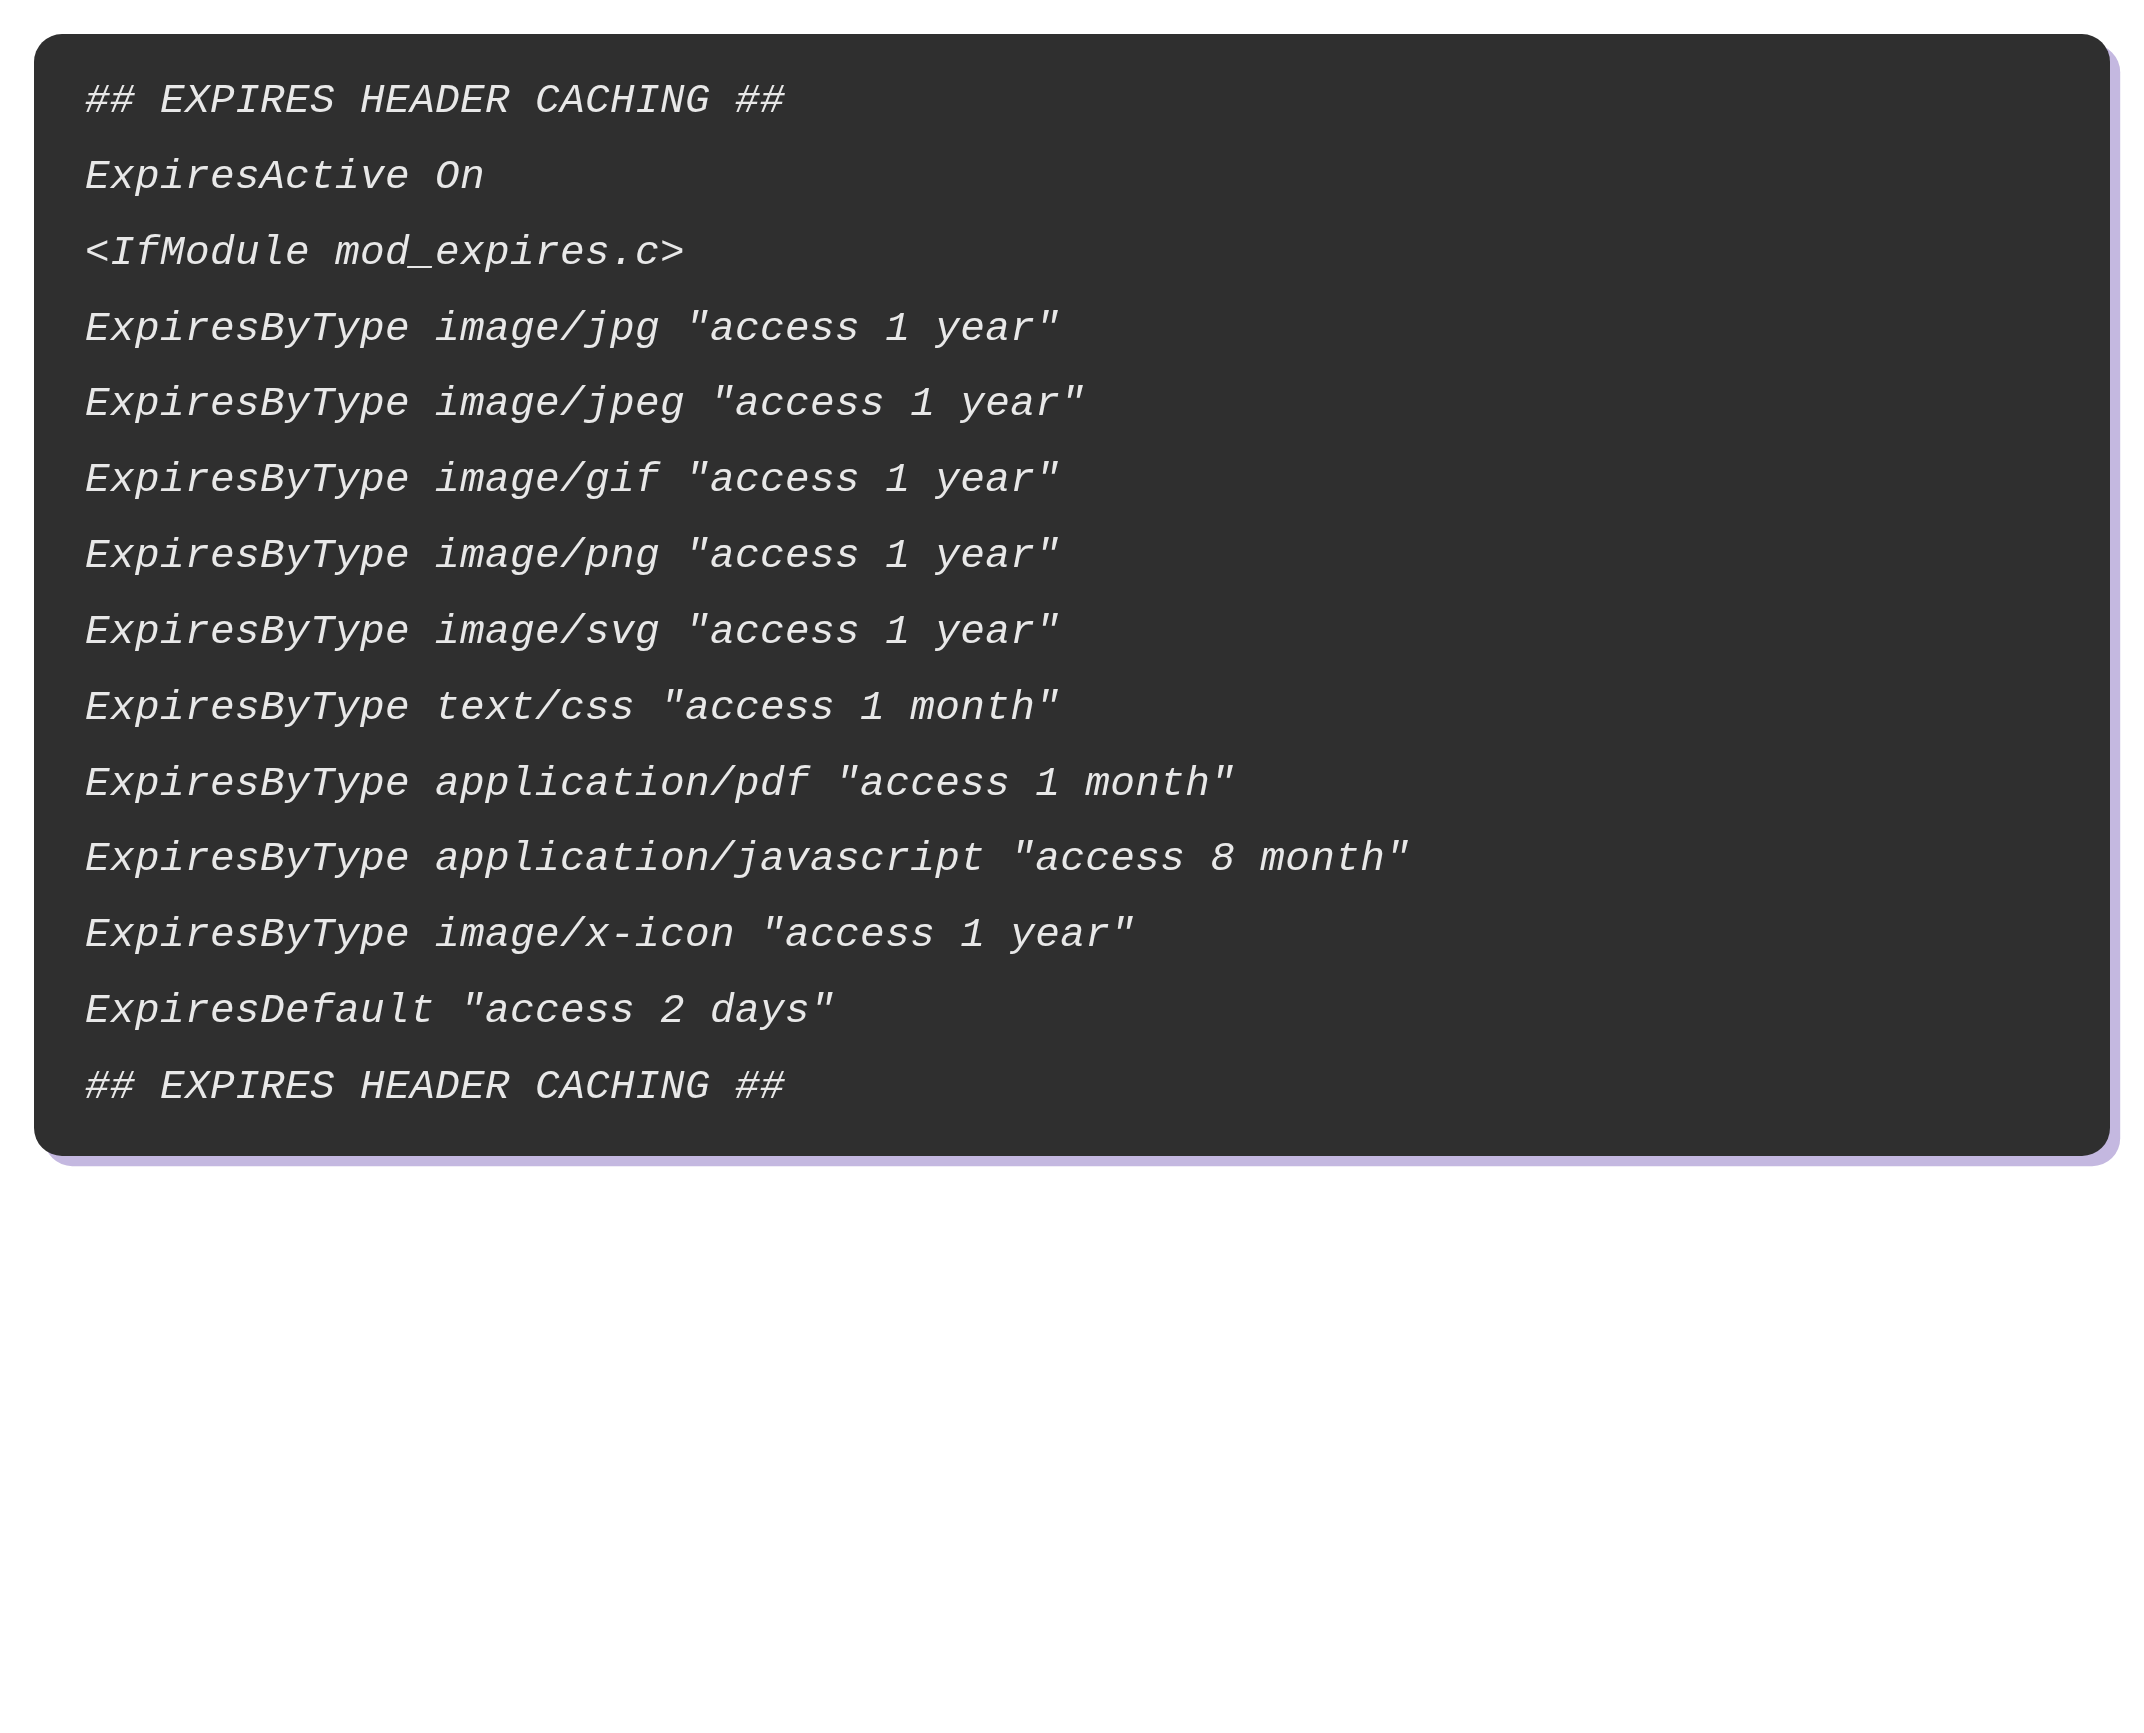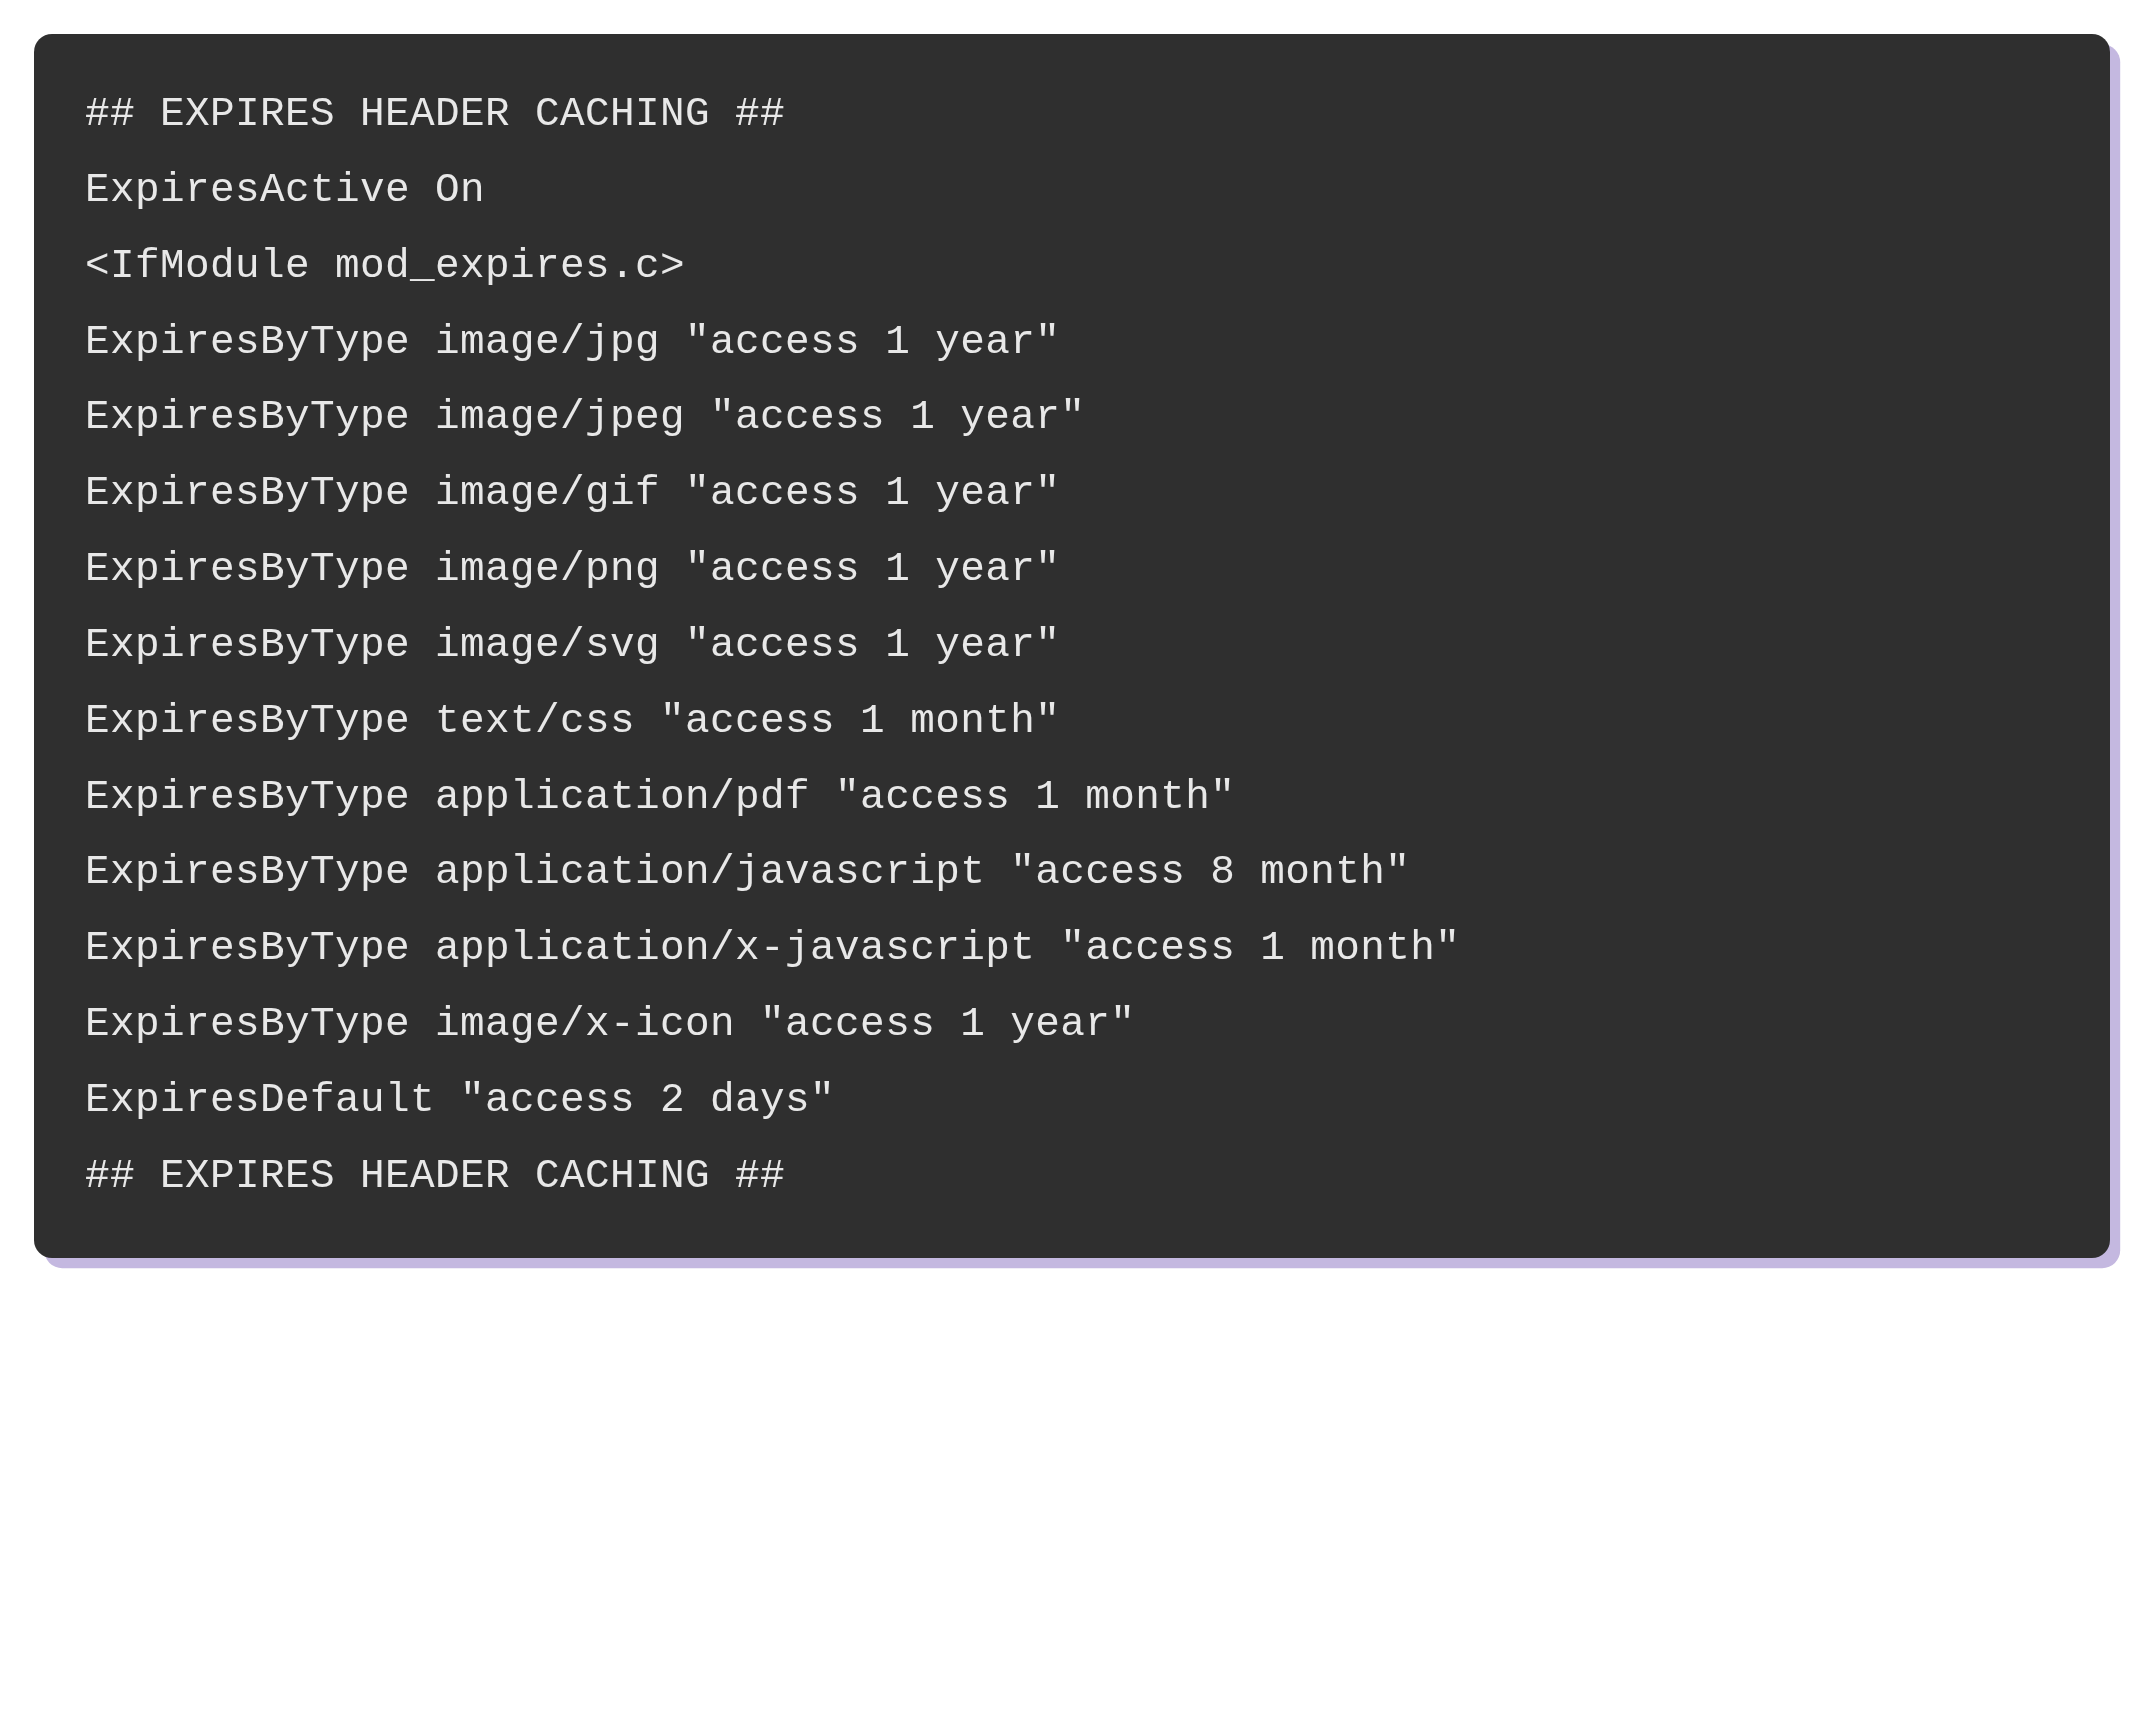--- a/index.html
+++ b/index.html
@@ -7,25 +7,26 @@
       padding: 0;
       box-sizing: border-box;
     }
     body {
       background: #ffffff;
       padding: 34px;
       font-family: 'SF Mono', 'Monaco', 'Menlo', 'Consolas', 'Courier New', monospace;
     }
     .code-block {
       background: #2f2f2f;
-      border-radius: 18px;
-      padding: 43px 51px;
+      border-radius: 28px;
+      padding: 30px 51px;
       box-shadow: 10.2px 10.2px 0 0 #c4b8e0;
       max-width: 2078px;
       margin: 0 auto;
+      font-style: italic;
     }
     .code-line {
       color: #e8e8e8;
       font-size: 41px;
       line-height: 1.85;
       white-space: pre-wrap;
       word-wrap: break-word;
       font-weight: 400;
       letter-spacing: 0.4px;
     }
@@ -38,18 +39,17 @@
   <div class="code-line">ExpiresActive On</div>
   <div class="code-line">&lt;IfModule mod_expires.c&gt;</div>
   <div class="code-line">ExpiresByType image/jpg "access 1 year"</div>
   <div class="code-line">ExpiresByType image/jpeg "access 1 year"</div>
   <div class="code-line">ExpiresByType image/gif "access 1 year"</div>
   <div class="code-line">ExpiresByType image/png "access 1 year"</div>
   <div class="code-line">ExpiresByType image/svg "access 1 year"</div>
   <div class="code-line">ExpiresByType text/css "access 1 month"</div>
   <div class="code-line">ExpiresByType application/pdf "access 1 month"</div>
   <div class="code-line">ExpiresByType application/javascript "access 8 month"</div>
-  <div class="code-line">ExpiresByType application/x-javascript "access 1 month"</div>
   <div class="code-line">ExpiresByType image/x-icon "access 1 year"</div>
   <div class="code-line">ExpiresDefault "access 2 days"</div>
   <div class="code-line">## EXPIRES HEADER CACHING ##</div>
 </div>
 
 
 </body></html>

